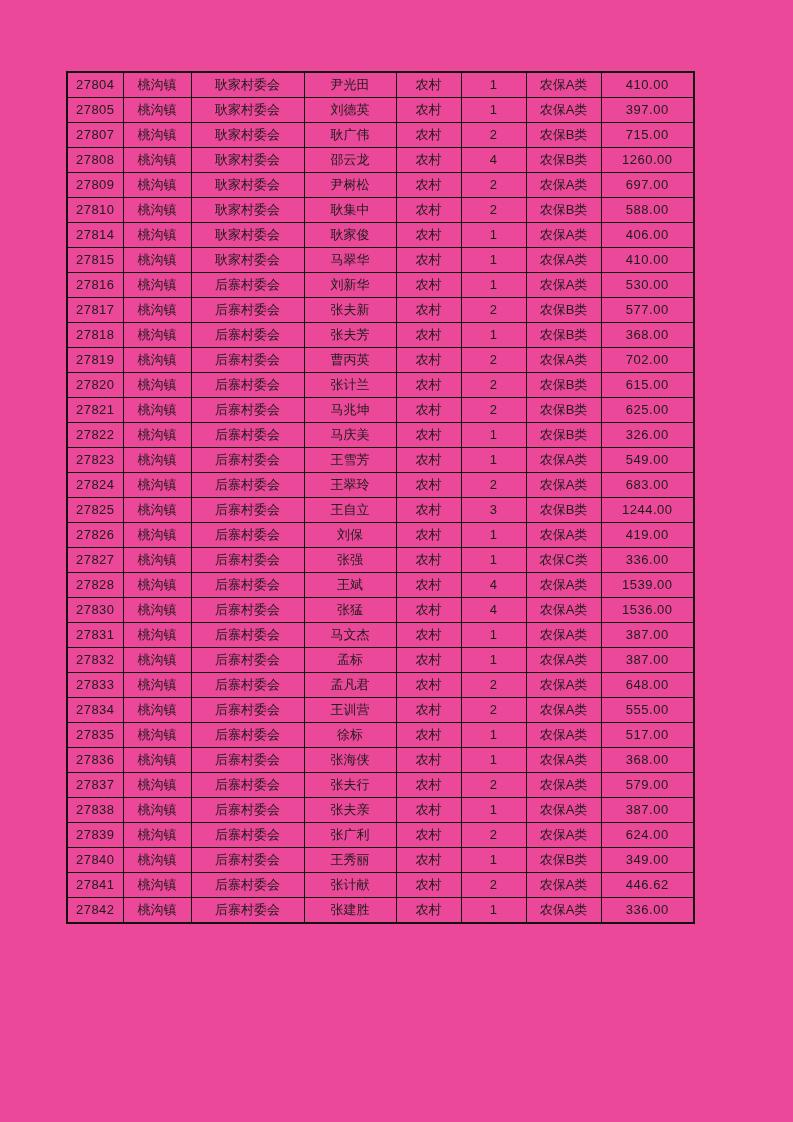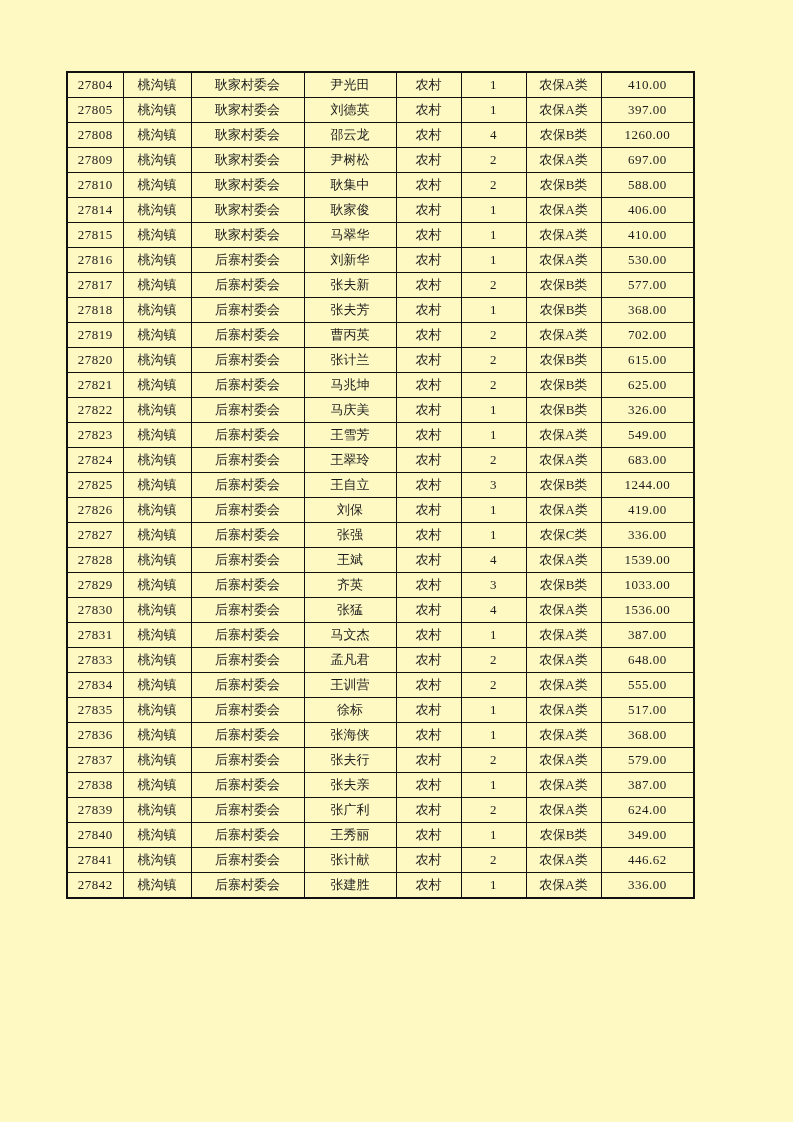--- a/index.html
+++ b/index.html
@@ -4,23 +4,23 @@
 <style>
   html, body {
     margin: 0;
     padding: 0;
     background: #ffffff;
   }
   .sheet {
     position: relative;
     width: 793px;
     height: 1122px;
-    background: #fef9c3;
+    background: #ec4899;
     overflow: hidden;
-    font-family: Liberation Serif, serif;
+    font-family: Liberation Sans, sans-serif;
   }
   table.datatable {
     position: absolute;
     left: 66px;
     top: 71px;
     width: 627px;
     border-collapse: collapse;
     table-layout: fixed;
     border: 2px solid #111111;
   }
@@ -70,20 +70,30 @@
           <td class="num">27805</td>
           <td>桃沟镇</td>
           <td>耿家村委会</td>
           <td>刘德英</td>
           <td>农村</td>
           <td class="num">1</td>
           <td>农保A类</td>
           <td class="num">397.00</td>
         </tr>
         <tr>
+          <td class="num">27807</td>
+          <td>桃沟镇</td>
+          <td>耿家村委会</td>
+          <td>耿广伟</td>
+          <td>农村</td>
+          <td class="num">2</td>
+          <td>农保B类</td>
+          <td class="num">715.00</td>
+        </tr>
+        <tr>
           <td class="num">27808</td>
           <td>桃沟镇</td>
           <td>耿家村委会</td>
           <td>邵云龙</td>
           <td>农村</td>
           <td class="num">4</td>
           <td>农保B类</td>
           <td class="num">1260.00</td>
         </tr>
         <tr>
@@ -250,44 +260,44 @@
           <td class="num">27828</td>
           <td>桃沟镇</td>
           <td>后寨村委会</td>
           <td>王斌</td>
           <td>农村</td>
           <td class="num">4</td>
           <td>农保A类</td>
           <td class="num">1539.00</td>
         </tr>
         <tr>
-          <td class="num">27829</td>
-          <td>桃沟镇</td>
-          <td>后寨村委会</td>
-          <td>齐英</td>
-          <td>农村</td>
-          <td class="num">3</td>
-          <td>农保B类</td>
-          <td class="num">1033.00</td>
-        </tr>
-        <tr>
           <td class="num">27830</td>
           <td>桃沟镇</td>
           <td>后寨村委会</td>
           <td>张猛</td>
           <td>农村</td>
           <td class="num">4</td>
           <td>农保A类</td>
           <td class="num">1536.00</td>
         </tr>
         <tr>
           <td class="num">27831</td>
           <td>桃沟镇</td>
           <td>后寨村委会</td>
           <td>马文杰</td>
+          <td>农村</td>
+          <td class="num">1</td>
+          <td>农保A类</td>
+          <td class="num">387.00</td>
+        </tr>
+        <tr>
+          <td class="num">27832</td>
+          <td>桃沟镇</td>
+          <td>后寨村委会</td>
+          <td>孟标</td>
           <td>农村</td>
           <td class="num">1</td>
           <td>农保A类</td>
           <td class="num">387.00</td>
         </tr>
         <tr>
           <td class="num">27833</td>
           <td>桃沟镇</td>
           <td>后寨村委会</td>
           <td>孟凡君</td>

